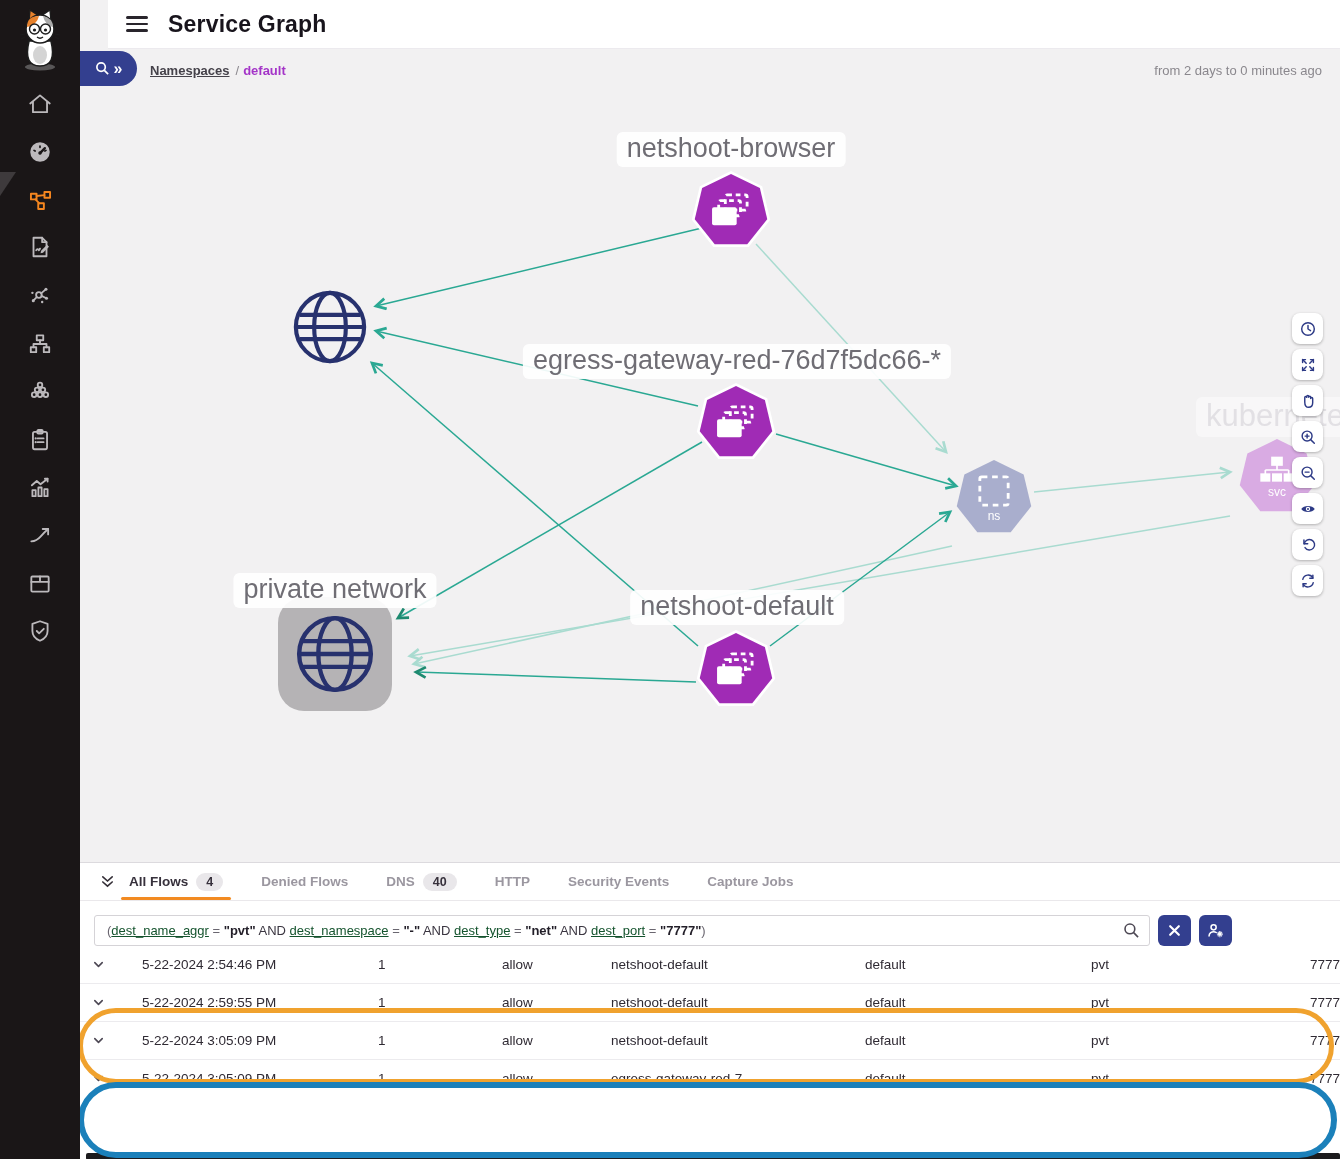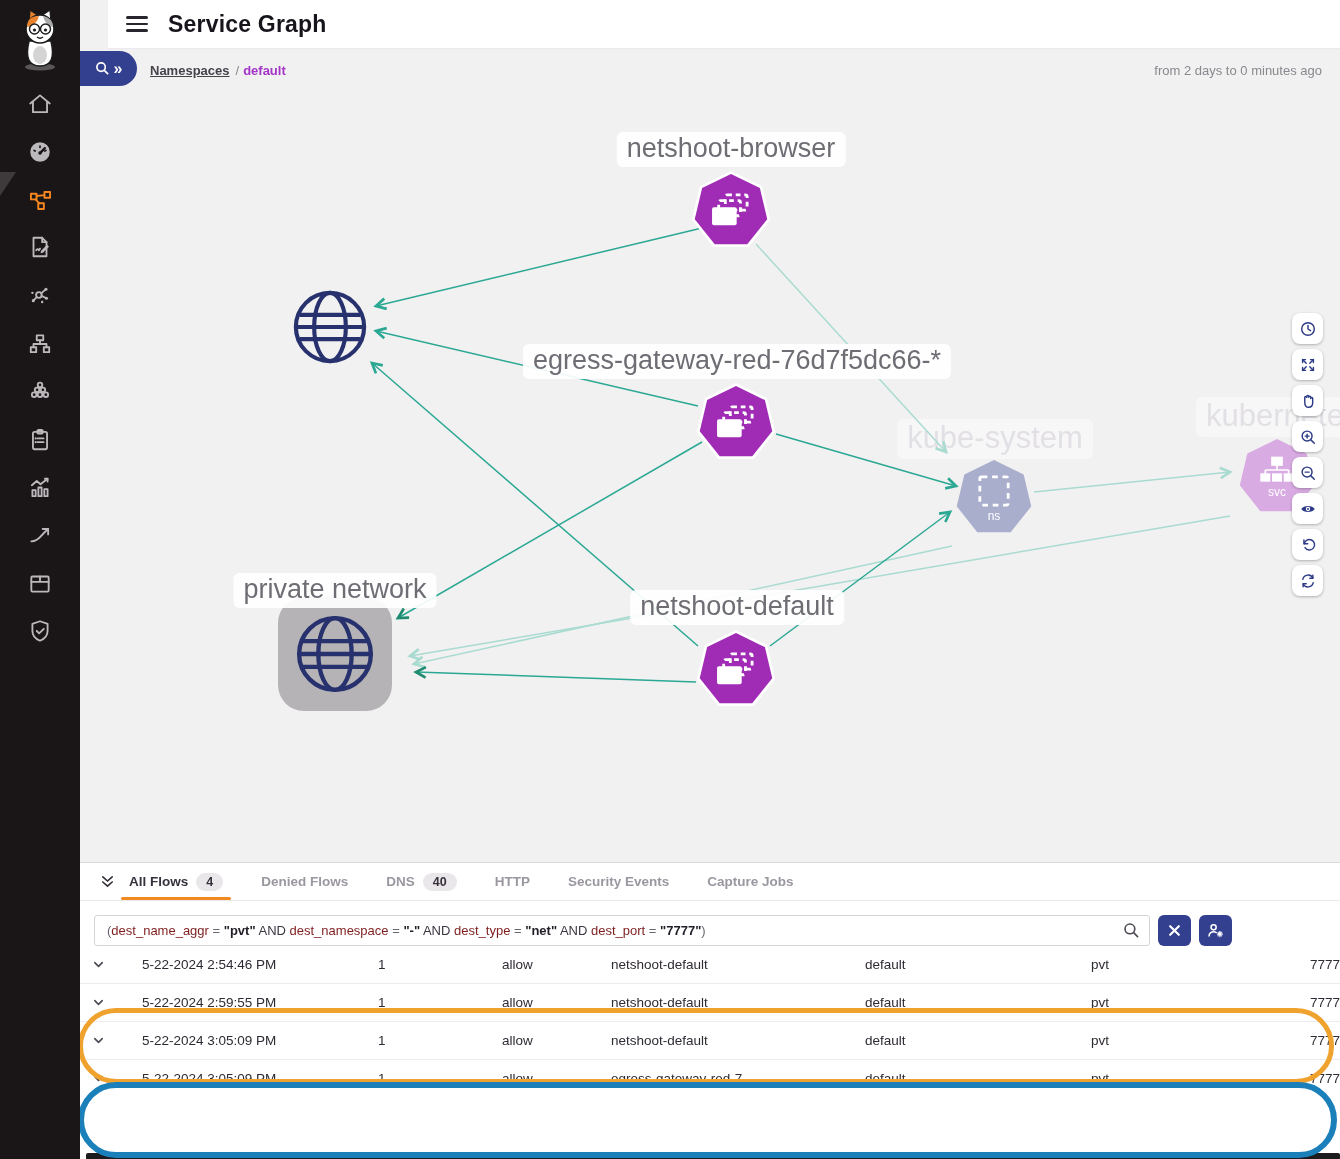--- a/index.html
+++ b/index.html
@@ -55,21 +55,21 @@
   .collapse-btn{width:24px;height:24px;display:flex;align-items:center;justify-content:center;margin-right:6px;cursor:pointer;}
   .tabs{display:flex;align-items:center;gap:34px;margin-left:2px;}
   .tab{display:flex;align-items:center;gap:8px;font-size:13.5px;font-weight:700;color:#9b97a0;position:relative;cursor:pointer;padding:0 2px;height:36px;}
   .tab.active{color:#37313c;}
   .tab.active::after{content:"";position:absolute;left:-6px;right:-6px;bottom:0;height:3px;background:#f28a21;border-radius:2px;}
   .badge{background:#e9e7ea;color:#37313c;border-radius:12px;padding:2px 10px;font-size:12.5px;font-weight:700;}
 
   .filter-row{display:flex;align-items:center;margin:14px 0 0 14px;}
   .query-input{width:1012px;height:29px;border:1px solid #d5d3d7;border-radius:3px;background:#fff;display:flex;align-items:center;padding:0 30px 0 12px;font-size:13px;position:relative;cursor:text;}
   .q-search{position:absolute;right:9px;top:6px;}
-  .q-field{color:#7f1d1d;}
+  .q-field{color:#14532d;text-decoration:underline;}
   .q-keyword{color:#3a3540;}
   .q-value{color:#221e28;font-weight:700;}
   .q-op{color:#6a6670;}
   .q-punct{color:#6a6670;}
   .navy-btn{width:33px;height:31px;background:#333f8f;border:none;border-radius:6px;margin-left:8px;display:flex;align-items:center;justify-content:center;cursor:pointer;padding:0;}
 
   .thead{margin-top:13px;height:50px;background:#f2f1f2;display:grid;grid-template-columns:34px 208px 92px 85px 198px 202px 199px 168px 1fr;align-items:start;padding-top:10px;box-sizing:border-box;}
   .th{font-size:13.5px;font-weight:700;color:#241f28;padding-right:18px;line-height:1.25;}
   .th .sort{font-size:9px;margin-left:6px;color:#241f28;}
   .th-reporter{text-align:right;padding-right:19px;}
@@ -240,21 +240,20 @@
       <line x1="622" y1="394" x2="318" y2="570" stroke="#2aa893" stroke-width="1.5" marker-end="url(#mGreen)"></line>
       <line x1="696" y1="386" x2="876" y2="438" stroke="#2aa893" stroke-width="1.5" marker-end="url(#mDark)"></line>
       <line x1="618" y1="598" x2="292" y2="315" stroke="#2aa893" stroke-width="1.5" marker-end="url(#mDark)"></line>
       <line x1="1150" y1="468" x2="330" y2="608" stroke="#a9dbd0" stroke-width="1.5" marker-end="url(#mLight)"></line>
       <line x1="872" y1="498" x2="334" y2="616" stroke="#a9dbd0" stroke-width="1.5" marker-end="url(#mLight)"></line>
       <line x1="616" y1="634" x2="336" y2="624" stroke="#2aa893" stroke-width="1.5" marker-end="url(#mGreen)"></line>
       <line x1="690" y1="598" x2="870" y2="464" stroke="#2aa893" stroke-width="1.5" marker-end="url(#mDark)"></line>
       <line x1="954" y1="444" x2="1150" y2="424" stroke="#a9dbd0" stroke-width="1.5" marker-end="url(#mLight)"></line>
     </svg>
 
-    <div class="nlabel faded" style="left:915px;top:371px;">kube-system</div>
     <div class="nlabel faded no-center" style="left:1116px;top:349px;">kubernetes</div>
 
     <div class="node" style="left:611px;top:123px;width:80px;height:80px;">
       <div class="hshape"></div>
       <div class="hfill purple">
         <svg width="42" height="36" viewBox="0 0 44 38">
           <rect x="16" y="2" width="23" height="16" rx="2" fill="none" stroke="#fff" stroke-width="3" stroke-dasharray="5 4"></rect>
           <rect x="9" y="8" width="23" height="16" rx="2" fill="none" stroke="#fff" stroke-width="3" stroke-dasharray="5 4"></rect>
           <rect x="2" y="15" width="26" height="19" rx="2" fill="#fff"></rect>
         </svg>

